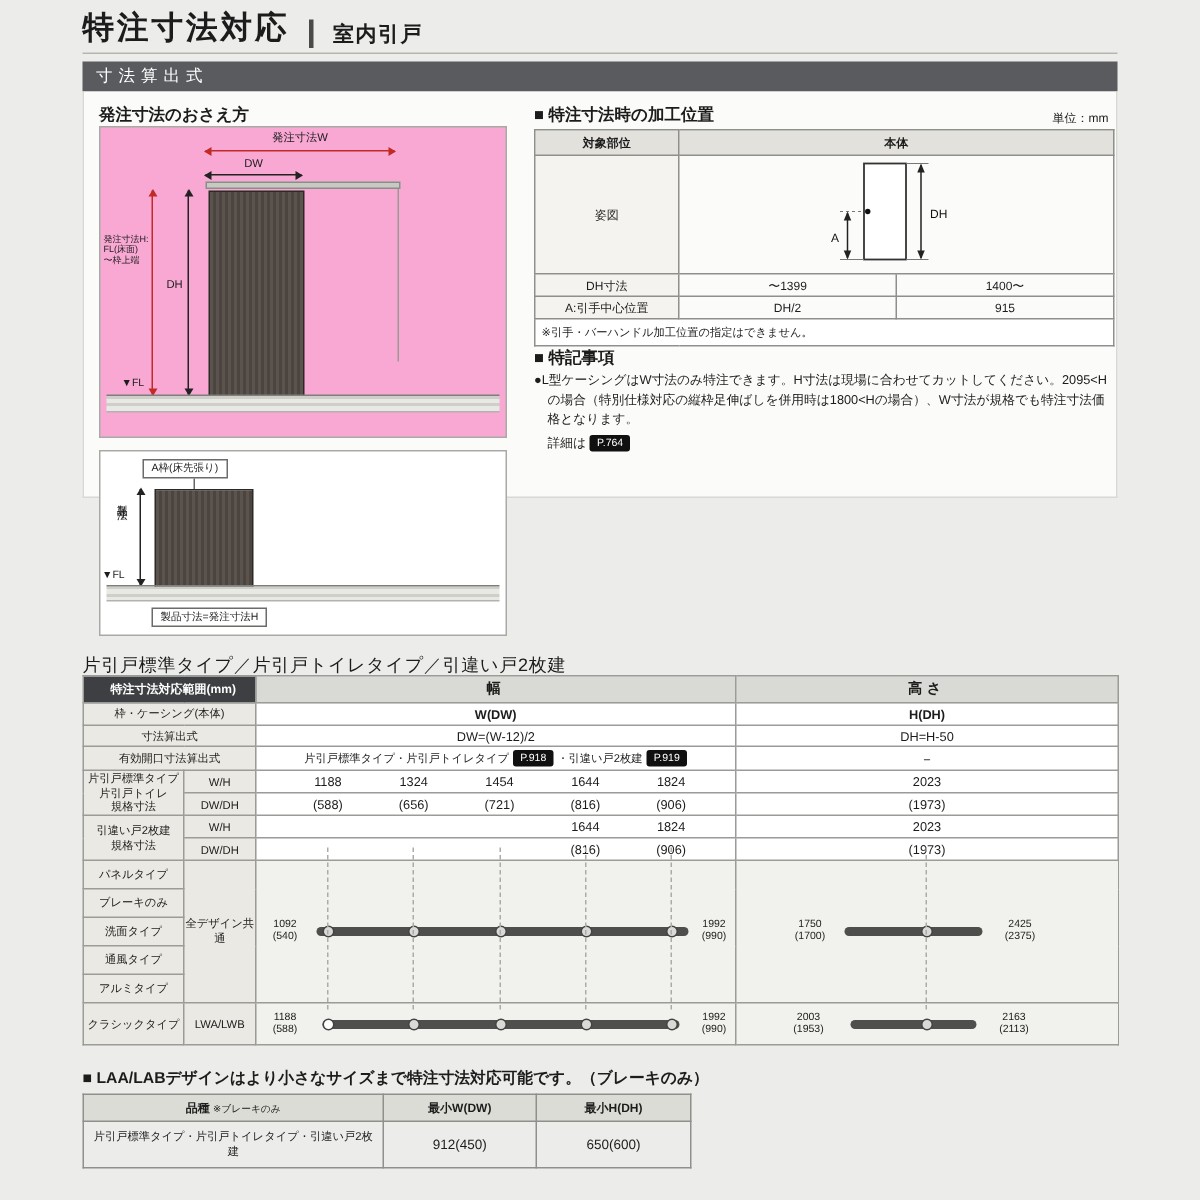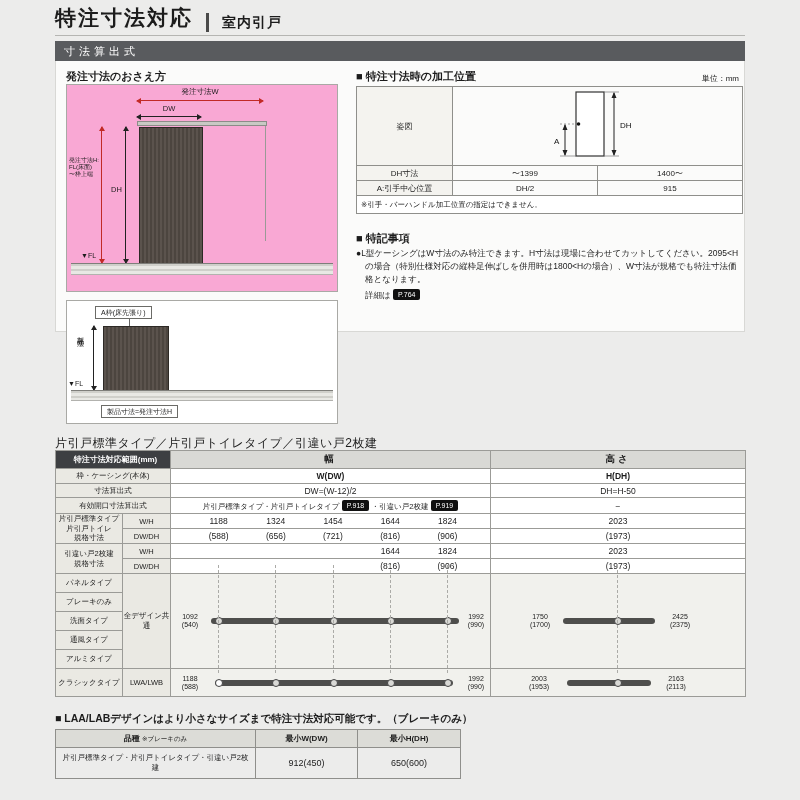--- a/index.html
+++ b/index.html
@@ -129,20 +129,24 @@
   <div class="proc-head">■ 特注寸法時の加工位置</div>
   <div class="unit">単位：mm</div>
 
   <table class="proc">
     <colgroup>
         <col style="width:96px">
         <col style="width:145px">
         <col style="width:145px">
       </colgroup>
     <tbody>
+        <tr>
+      <th>対象部位</th>
+      <th colspan="2">本体</th>
+    </tr>
     <tr style="height:78px">
       <td class="plbl">姿図</td>
       <td colspan="2">
         <svg width="284" height="76">
           <rect x="120" y="5" width="28" height="64" fill="#ffffff" stroke="#333" stroke-width="1.2"></rect>
           <circle cx="122.5" cy="37" r="1.8" fill="#111"></circle>
           <line x1="148" y1="5" x2="163" y2="5" stroke="#777" stroke-width="0.7"></line>
           <line x1="148" y1="69" x2="163" y2="69" stroke="#777" stroke-width="0.7"></line>
           <line x1="158" y1="6" x2="158" y2="68" stroke="#222" stroke-width="1"></line>
           <polygon points="158,5 155.5,11 160.5,11" fill="#222"></polygon>

